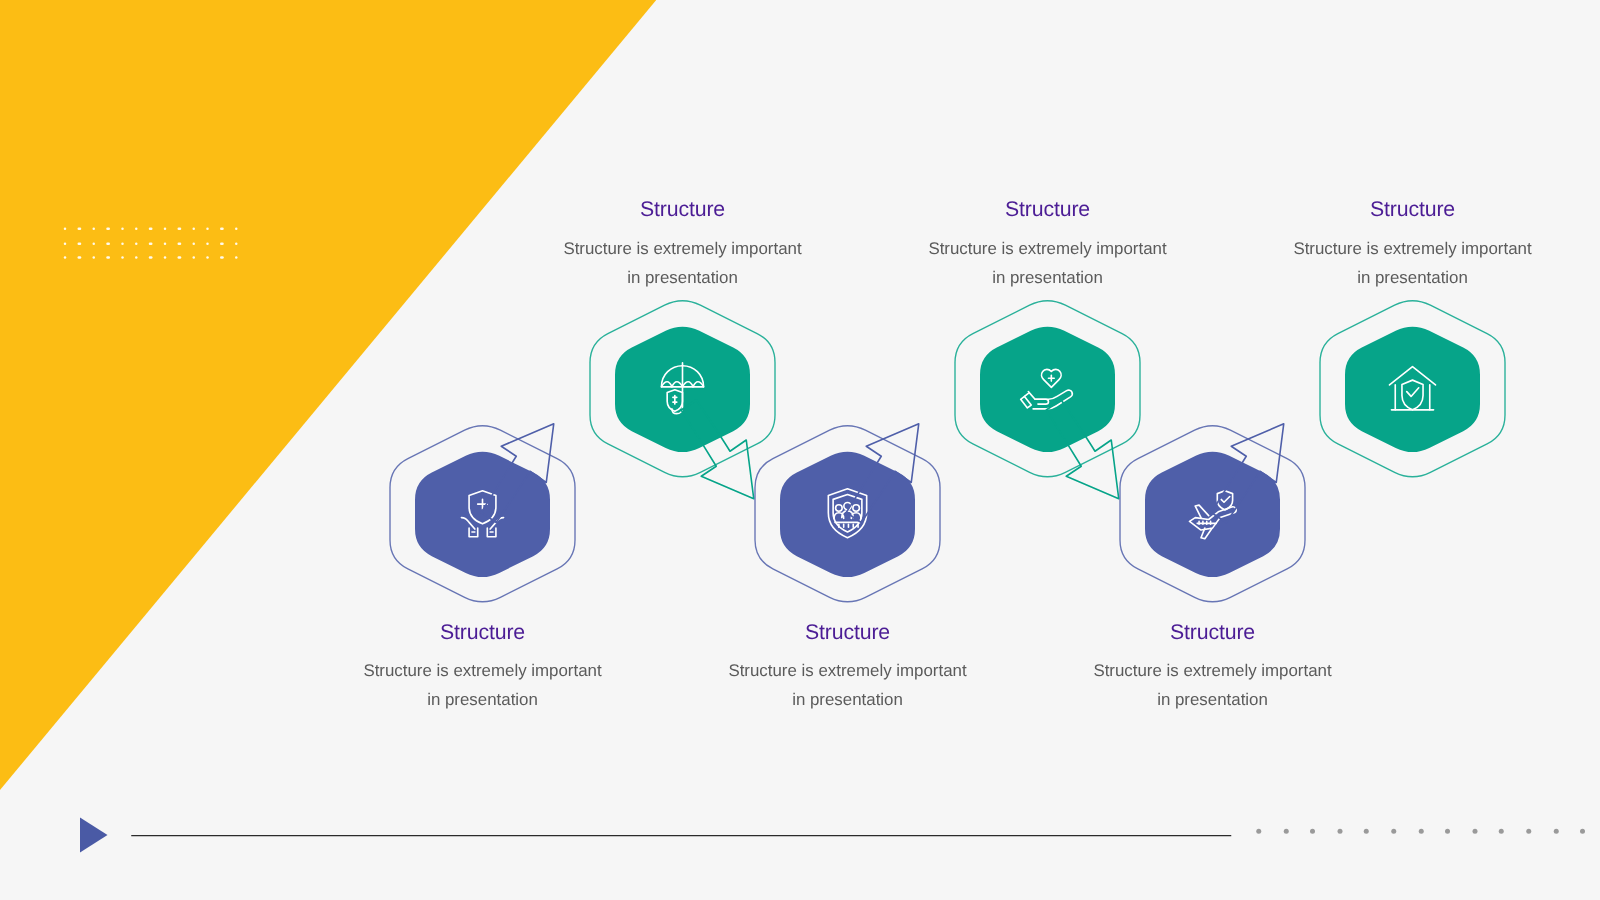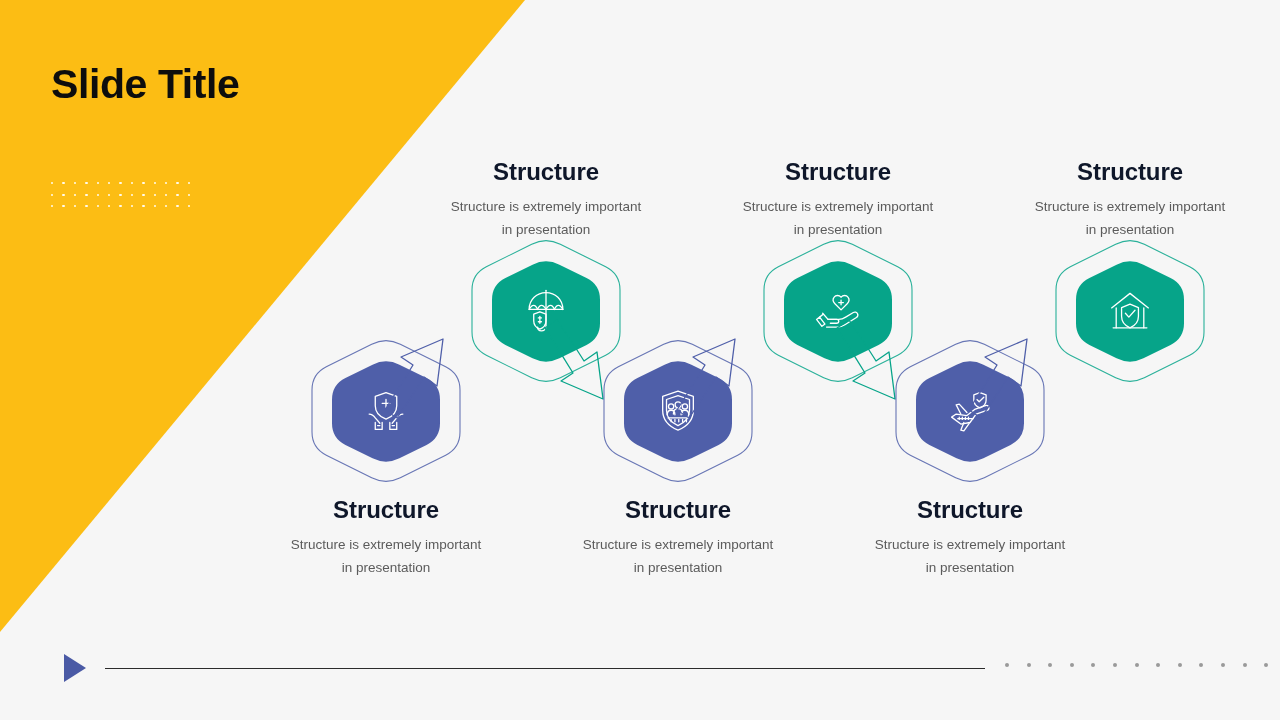--- a/index.html
+++ b/index.html
@@ -49,21 +49,21 @@
     pointer-events:none;
   }
   .node-icon svg{display:block;}
 
   
   .arrow{position:absolute;width:118px;height:110px;}
 
   
   .label{position:absolute;width:260px;text-align:center;}
   .label h3{
-    margin:0;font-size:24px;font-weight:bold;color:#0f172a;letter-spacing:-0.1px;
+    margin:0;font-size:17px;font-weight:normal;color:#4c1d95;letter-spacing:-0.1px;
   }
   .label p{
     margin:9px 0 0 0;font-size:13.5px;color:#5b5b5b;line-height:23px;font-weight:400;
   }
   .label.top h3{margin-bottom:0;}
 
   
   .footer-play{
     position:absolute;left:64px;top:654px;width:0;height:0;
     border-left:22px solid #4a5aa5;
@@ -77,21 +77,20 @@
   .footer-dots i{display:block;width:4px;height:4px;border-radius:50%;background:#9a9a9a;}
 </style>
 </head>
 <body>
 
 <div class="slide">
 
   <div class="yellow-wedge"></div>
 
   <div class="title-block">
-    <div class="title-line">Slide Title</div>
   </div>
 
   <div class="dot-grid" id="dot-grid">
       <i style="background: rgb(255, 255, 255);"></i>
       <i style="background: rgb(255, 255, 255);"></i>
       <i style="background: rgb(255, 255, 255);"></i>
       <i style="background: rgb(255, 255, 255);"></i>
       <i style="background: rgb(255, 255, 255);"></i>
       <i style="background: rgb(255, 255, 255);"></i>
       <i style="background: rgb(255, 255, 255);"></i>

